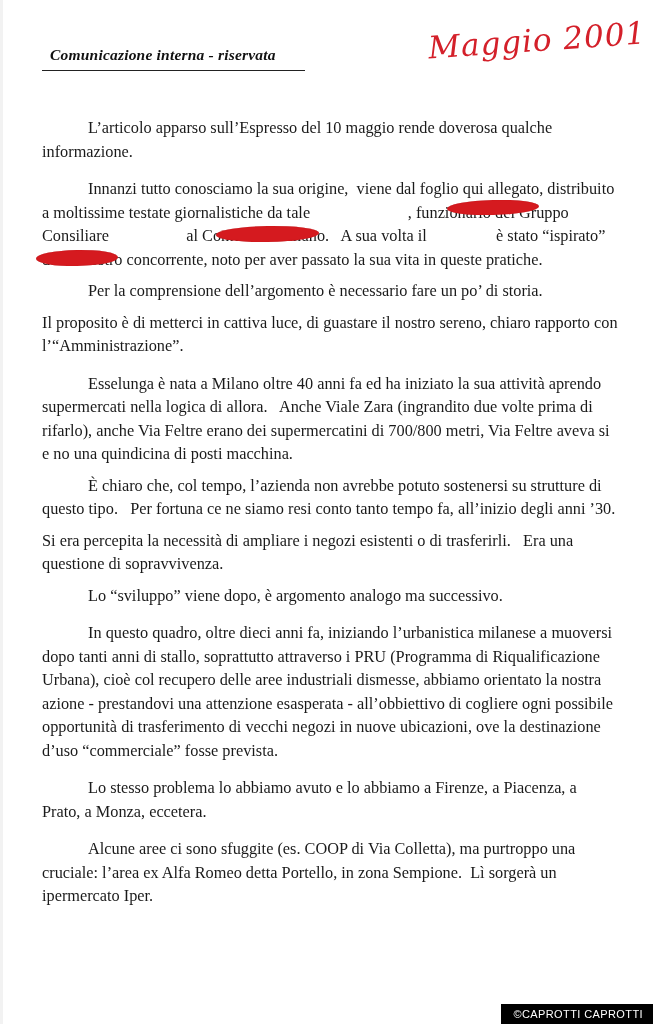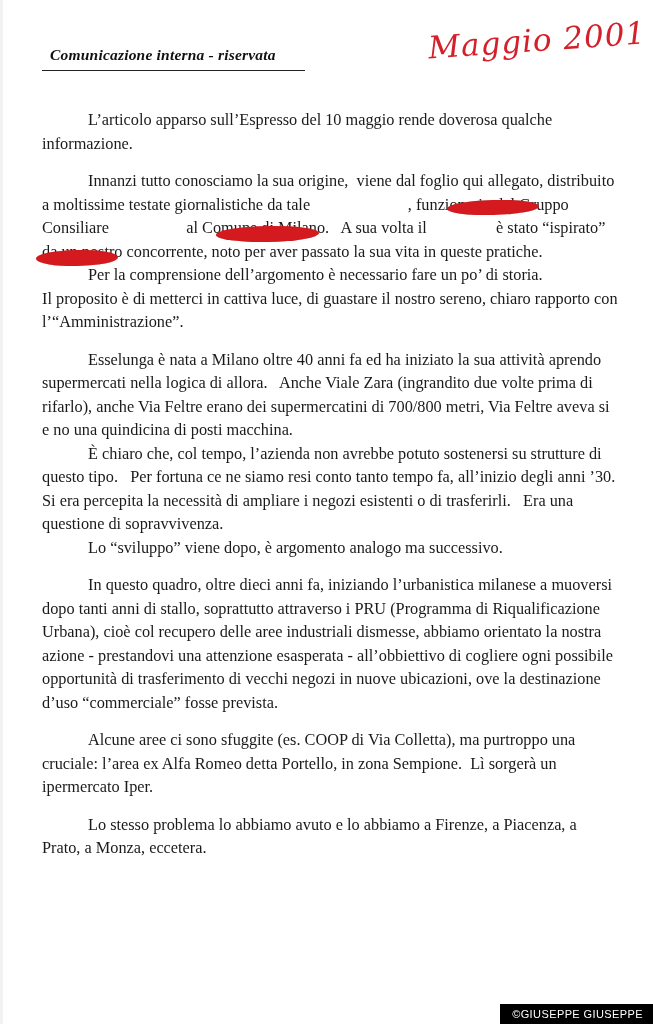--- a/index.html
+++ b/index.html
@@ -54,21 +54,21 @@
     left: 42px;
     top: 108px;
     width: 576px;
     font-family: "Liberation Serif", serif;
     font-size: 16.3px;
     line-height: 23.5px;
     color: #1a1a1a;
     text-align: left;
   }
   .para {
-    margin: 0 0 14px 0;
+    margin: 8px 0 14px 0;
     white-space: pre-wrap;
   }
   .para.indent {
     text-indent: 46px;
   }
   .para.tight {
     margin-bottom: 0;
   }
   
   .redaction {
@@ -116,25 +116,25 @@
   <div class="body-text">
     <p class="para indent">L’articolo apparso sull’Espresso del 10 maggio rende doverosa qualche informazione.</p>
     <p class="para indent tight">Innanzi tutto conosciamo la sua origine,  viene dal foglio qui allegato, distribuito a moltissime testate giornalistiche da tale                        , funzionario del Gruppo Consiliare                   al Comune di Milano.   A sua volta il                 è stato “ispirato” da un nostro concorrente, noto per aver passato la sua vita in queste pratiche.</p>
     <p class="para indent tight">Per la comprensione dell’argomento è necessario fare un po’ di storia.</p>
     <p class="para">Il proposito è di metterci in cattiva luce, di guastare il nostro sereno, chiaro rapporto con l’“Amministrazione”.</p>
     <p class="para indent tight">Esselunga è nata a Milano oltre 40 anni fa ed ha iniziato la sua attività aprendo supermercati nella logica di allora.   Anche Viale Zara (ingrandito due volte prima di rifarlo), anche Via Feltre erano dei supermercatini di 700/800 metri, Via Feltre aveva si e no una quindicina di posti macchina.</p>
     <p class="para indent tight">È chiaro che, col tempo, l’azienda non avrebbe potuto sostenersi su strutture di questo tipo.   Per fortuna ce ne siamo resi conto tanto tempo fa, all’inizio degli anni ’30.</p>
     <p class="para tight">Si era percepita la necessità di ampliare i negozi esistenti o di trasferirli.   Era una questione di sopravvivenza.</p>
     <p class="para indent">Lo “sviluppo” viene dopo, è argomento analogo ma successivo.</p>
     <p class="para indent">In questo quadro, oltre dieci anni fa, iniziando l’urbanistica milanese a muoversi dopo tanti anni di stallo, soprattutto attraverso i PRU (Programma di Riqualificazione Urbana), cioè col recupero delle aree industriali dismesse, abbiamo orientato la nostra azione - prestandovi una attenzione esasperata - all’obbiettivo di cogliere ogni possibile opportunità di trasferimento di vecchi negozi in nuove ubicazioni, ove la destinazione d’uso “commerciale” fosse prevista.</p>
+    <p class="para indent">Lo stesso problema lo abbiamo avuto e lo abbiamo a Firenze, a Piacenza, a Prato, a Monza, eccetera.</p>
     <p class="para indent">Alcune aree ci sono sfuggite (es. COOP di Via Colletta), ma purtroppo una cruciale: l’area ex Alfa Romeo detta Portello, in zona Sempione.  Lì sorgerà un ipermercato Iper.</p>
-    <p class="para indent">Lo stesso problema lo abbiamo avuto e lo abbiamo a Firenze, a Piacenza, a Prato, a Monza, eccetera.</p>
   </div>
 
   <div class="redaction red1"></div>
   <div class="redaction red2"></div>
   <div class="redaction red3"></div>
 
   <div class="credit-bar">
-    <span>©GIUSEPPE GIUSEPPE</span>
+    <span>©CAPROTTI CAPROTTI</span>
   </div>
 
 </div>
 
 </body></html>

